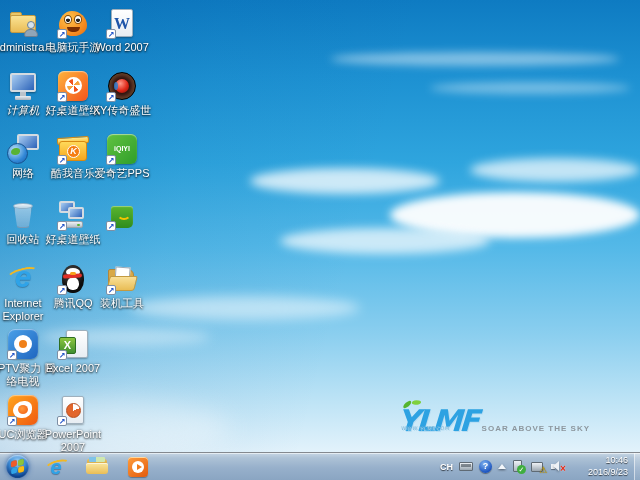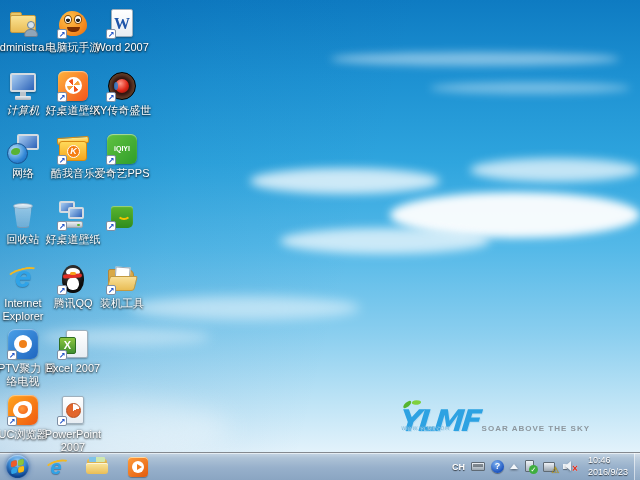--- a/index.html
+++ b/index.html
@@ -150,21 +150,21 @@
   .usb { position:relative; width:13px; height:13px; cursor:pointer; }
   .usb::before { content:""; position:absolute; left:1px; top:0; width:7px; height:10px; background:linear-gradient(#eef2f6,#aab6c0); border:1px solid #5f6a74; border-radius:1px; }
   .chk { position:absolute; right:-1px; bottom:-1px; width:9px; height:9px; border-radius:50%; background:#3fae3f; color:#fff; font-size:7px; line-height:9px; text-align:center; }
   .nettray { position:relative; width:14px; height:12px; cursor:pointer; }
   .nettray::before { content:""; position:absolute; left:0; bottom:1px; width:10px; height:8px; background:linear-gradient(#eef2f6,#9aa6b0); border:1px solid #5f6a74; border-radius:1px; }
   .warn { position:absolute; right:-2px; bottom:-2px; color:#f7c400; font-size:9px; line-height:9px; text-shadow:0 0 1px #000; }
   .vol { position:relative; width:15px; height:13px; cursor:pointer; }
   .vol::before { content:""; position:absolute; left:0; top:4px; width:4px; height:5px; background:#eef2f6; box-shadow:0 1px 1px rgba(0,0,0,.4); }
   .vol::after { content:""; position:absolute; left:2px; top:1px; border-top:5px solid transparent; border-bottom:5px solid transparent; border-right:6px solid #eef2f6; filter:drop-shadow(0 1px 1px rgba(0,0,0,.4)); }
   .mute { position:absolute; right:0; bottom:-1px; color:#e02818; font-weight:bold; font-size:10px; line-height:10px; text-shadow:0 0 1px #fff; }
-  .clock { text-align:left; font-size:9px; line-height:1.3; color:#fff; text-shadow:0 1px 1px rgba(0,0,0,.7); margin-left:4px; cursor:pointer; }
+  .clock { text-align:right; font-size:9px; line-height:1.3; color:#fff; text-shadow:0 1px 1px rgba(0,0,0,.7); margin-left:16px; cursor:pointer; }
   .showdesk { position:absolute; right:0; top:0; width:6px; height:100%; border-left:1px solid rgba(255,255,255,.55); background:linear-gradient(rgba(255,255,255,.25),rgba(255,255,255,.05)); cursor:pointer; }
 </style>
 </head>
 <body>
 
 <div id="screen">
 
   <div class="sky"></div>
   <div class="sky-shade"></div>
   <div class="cloud" style="left:330px;top:52px;width:290px;height:14px;opacity:.45;filter:blur(4px);"></div>

